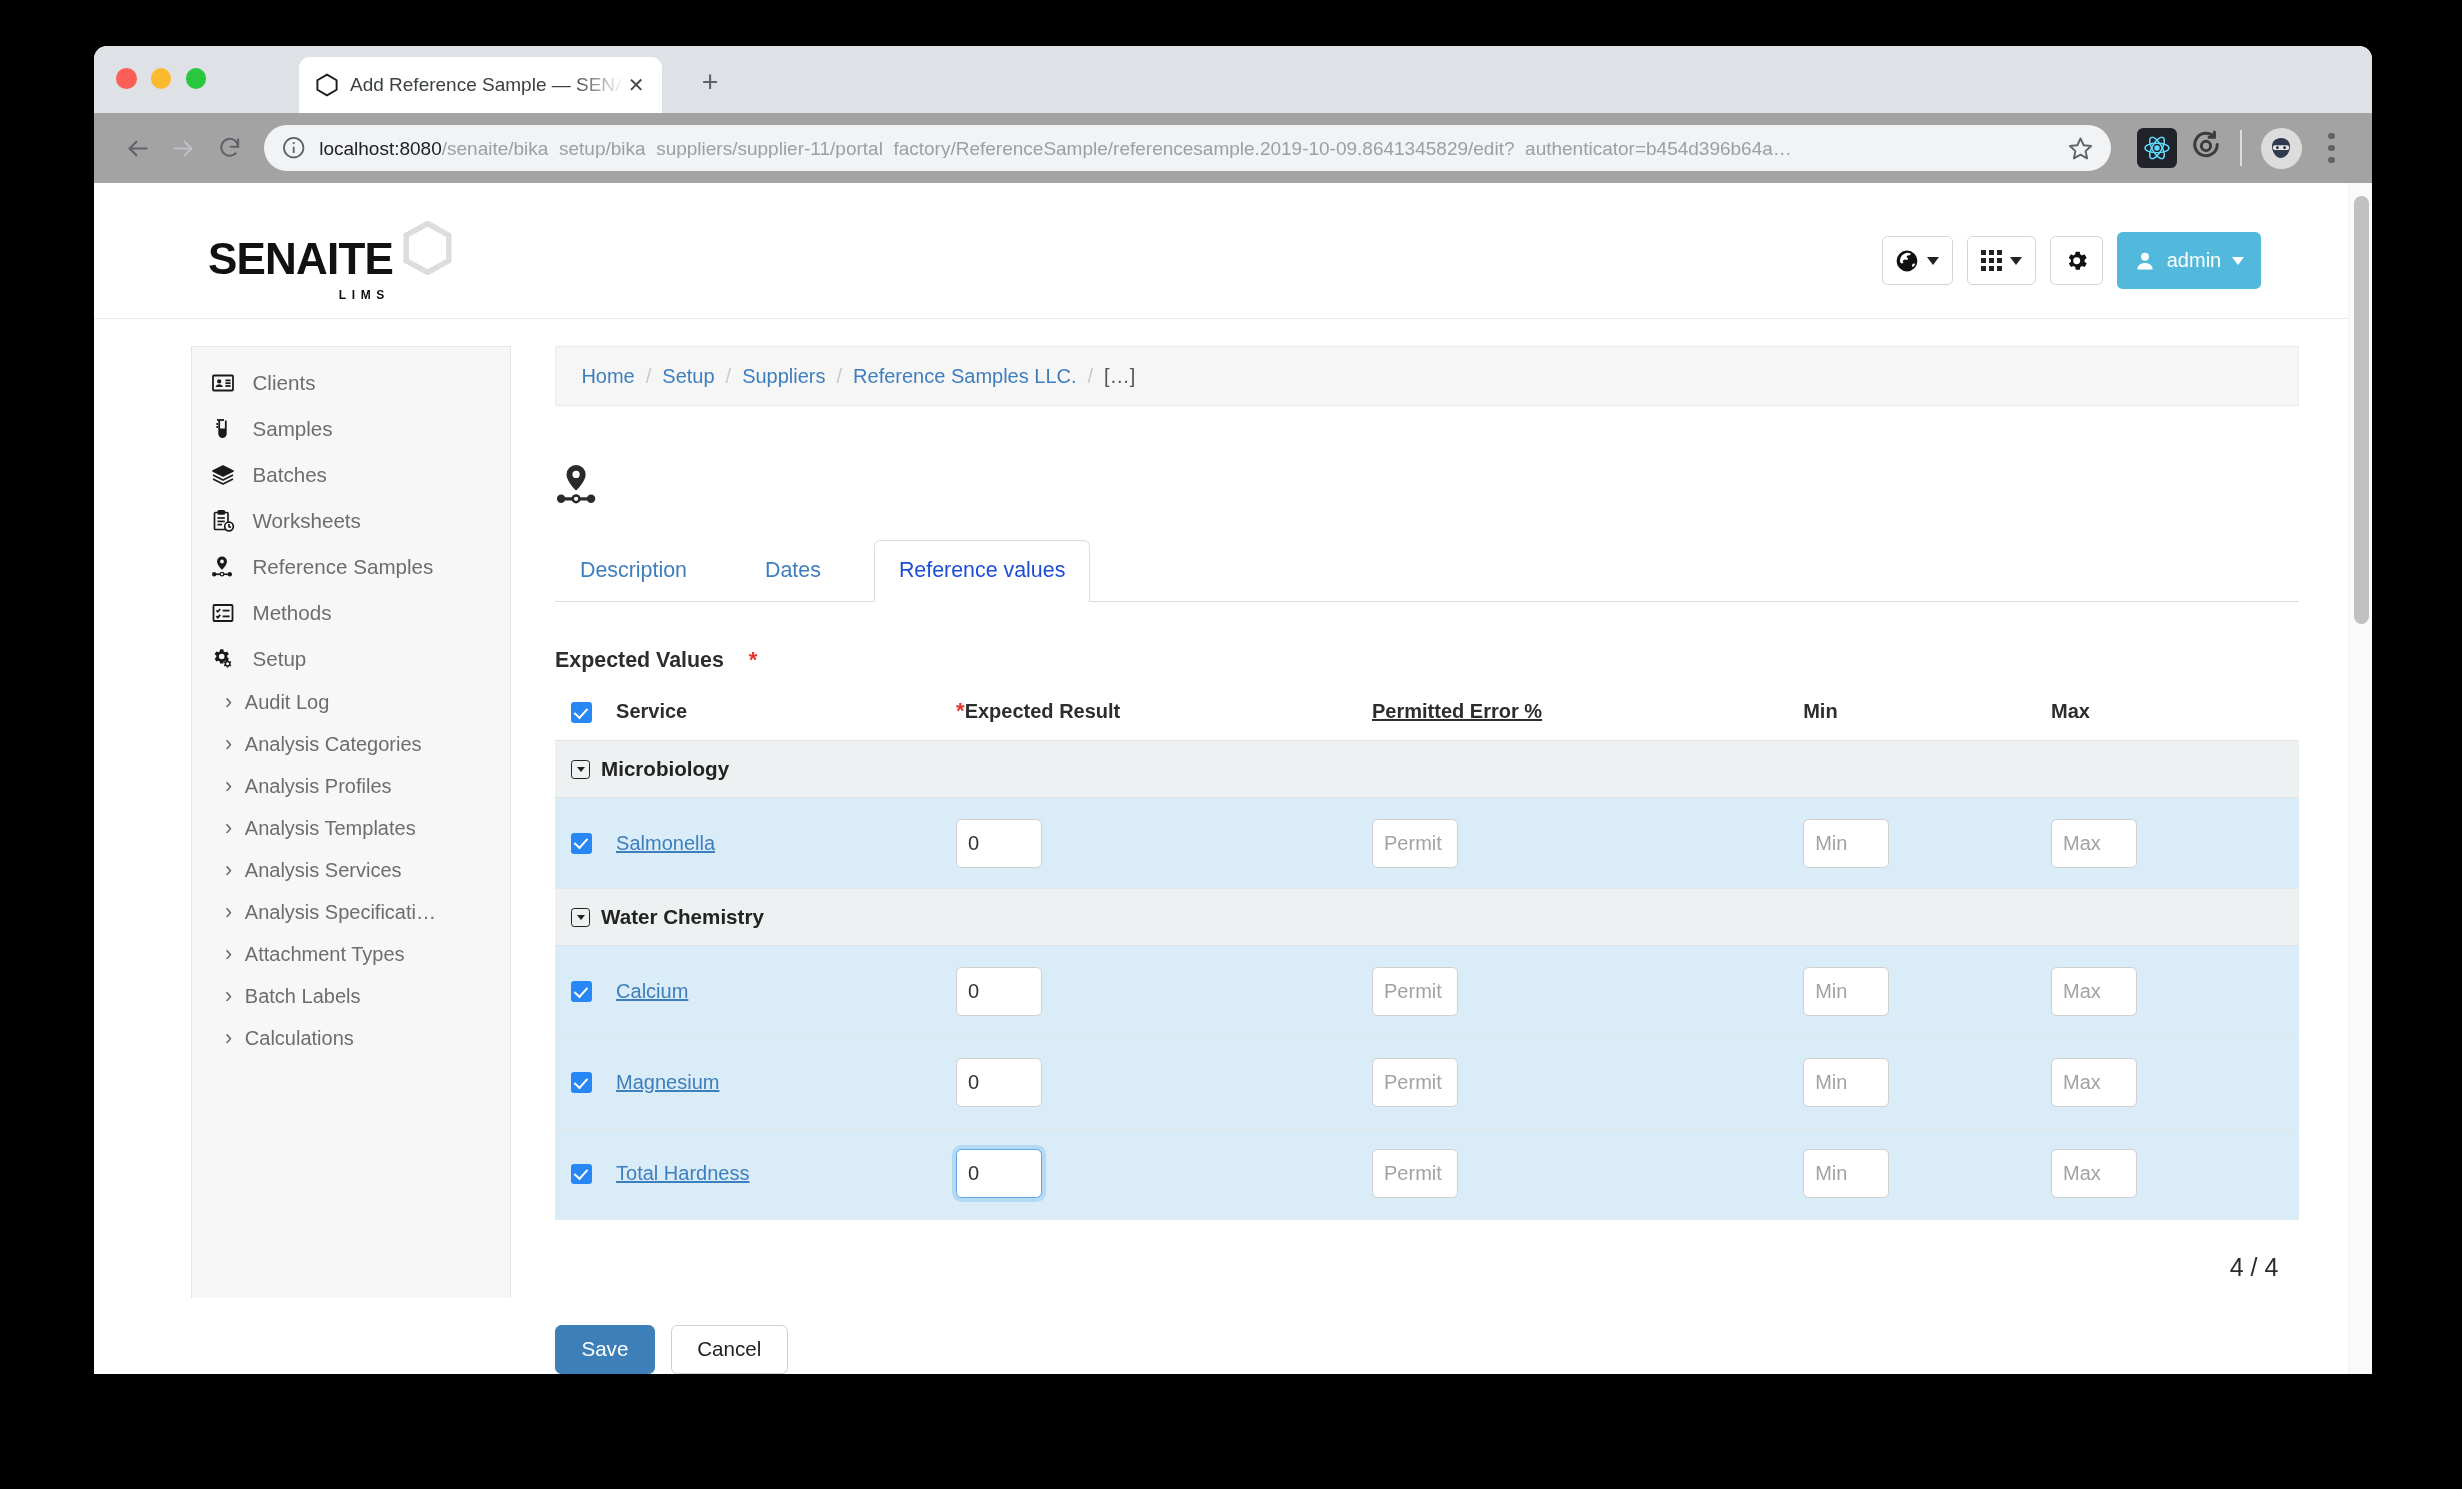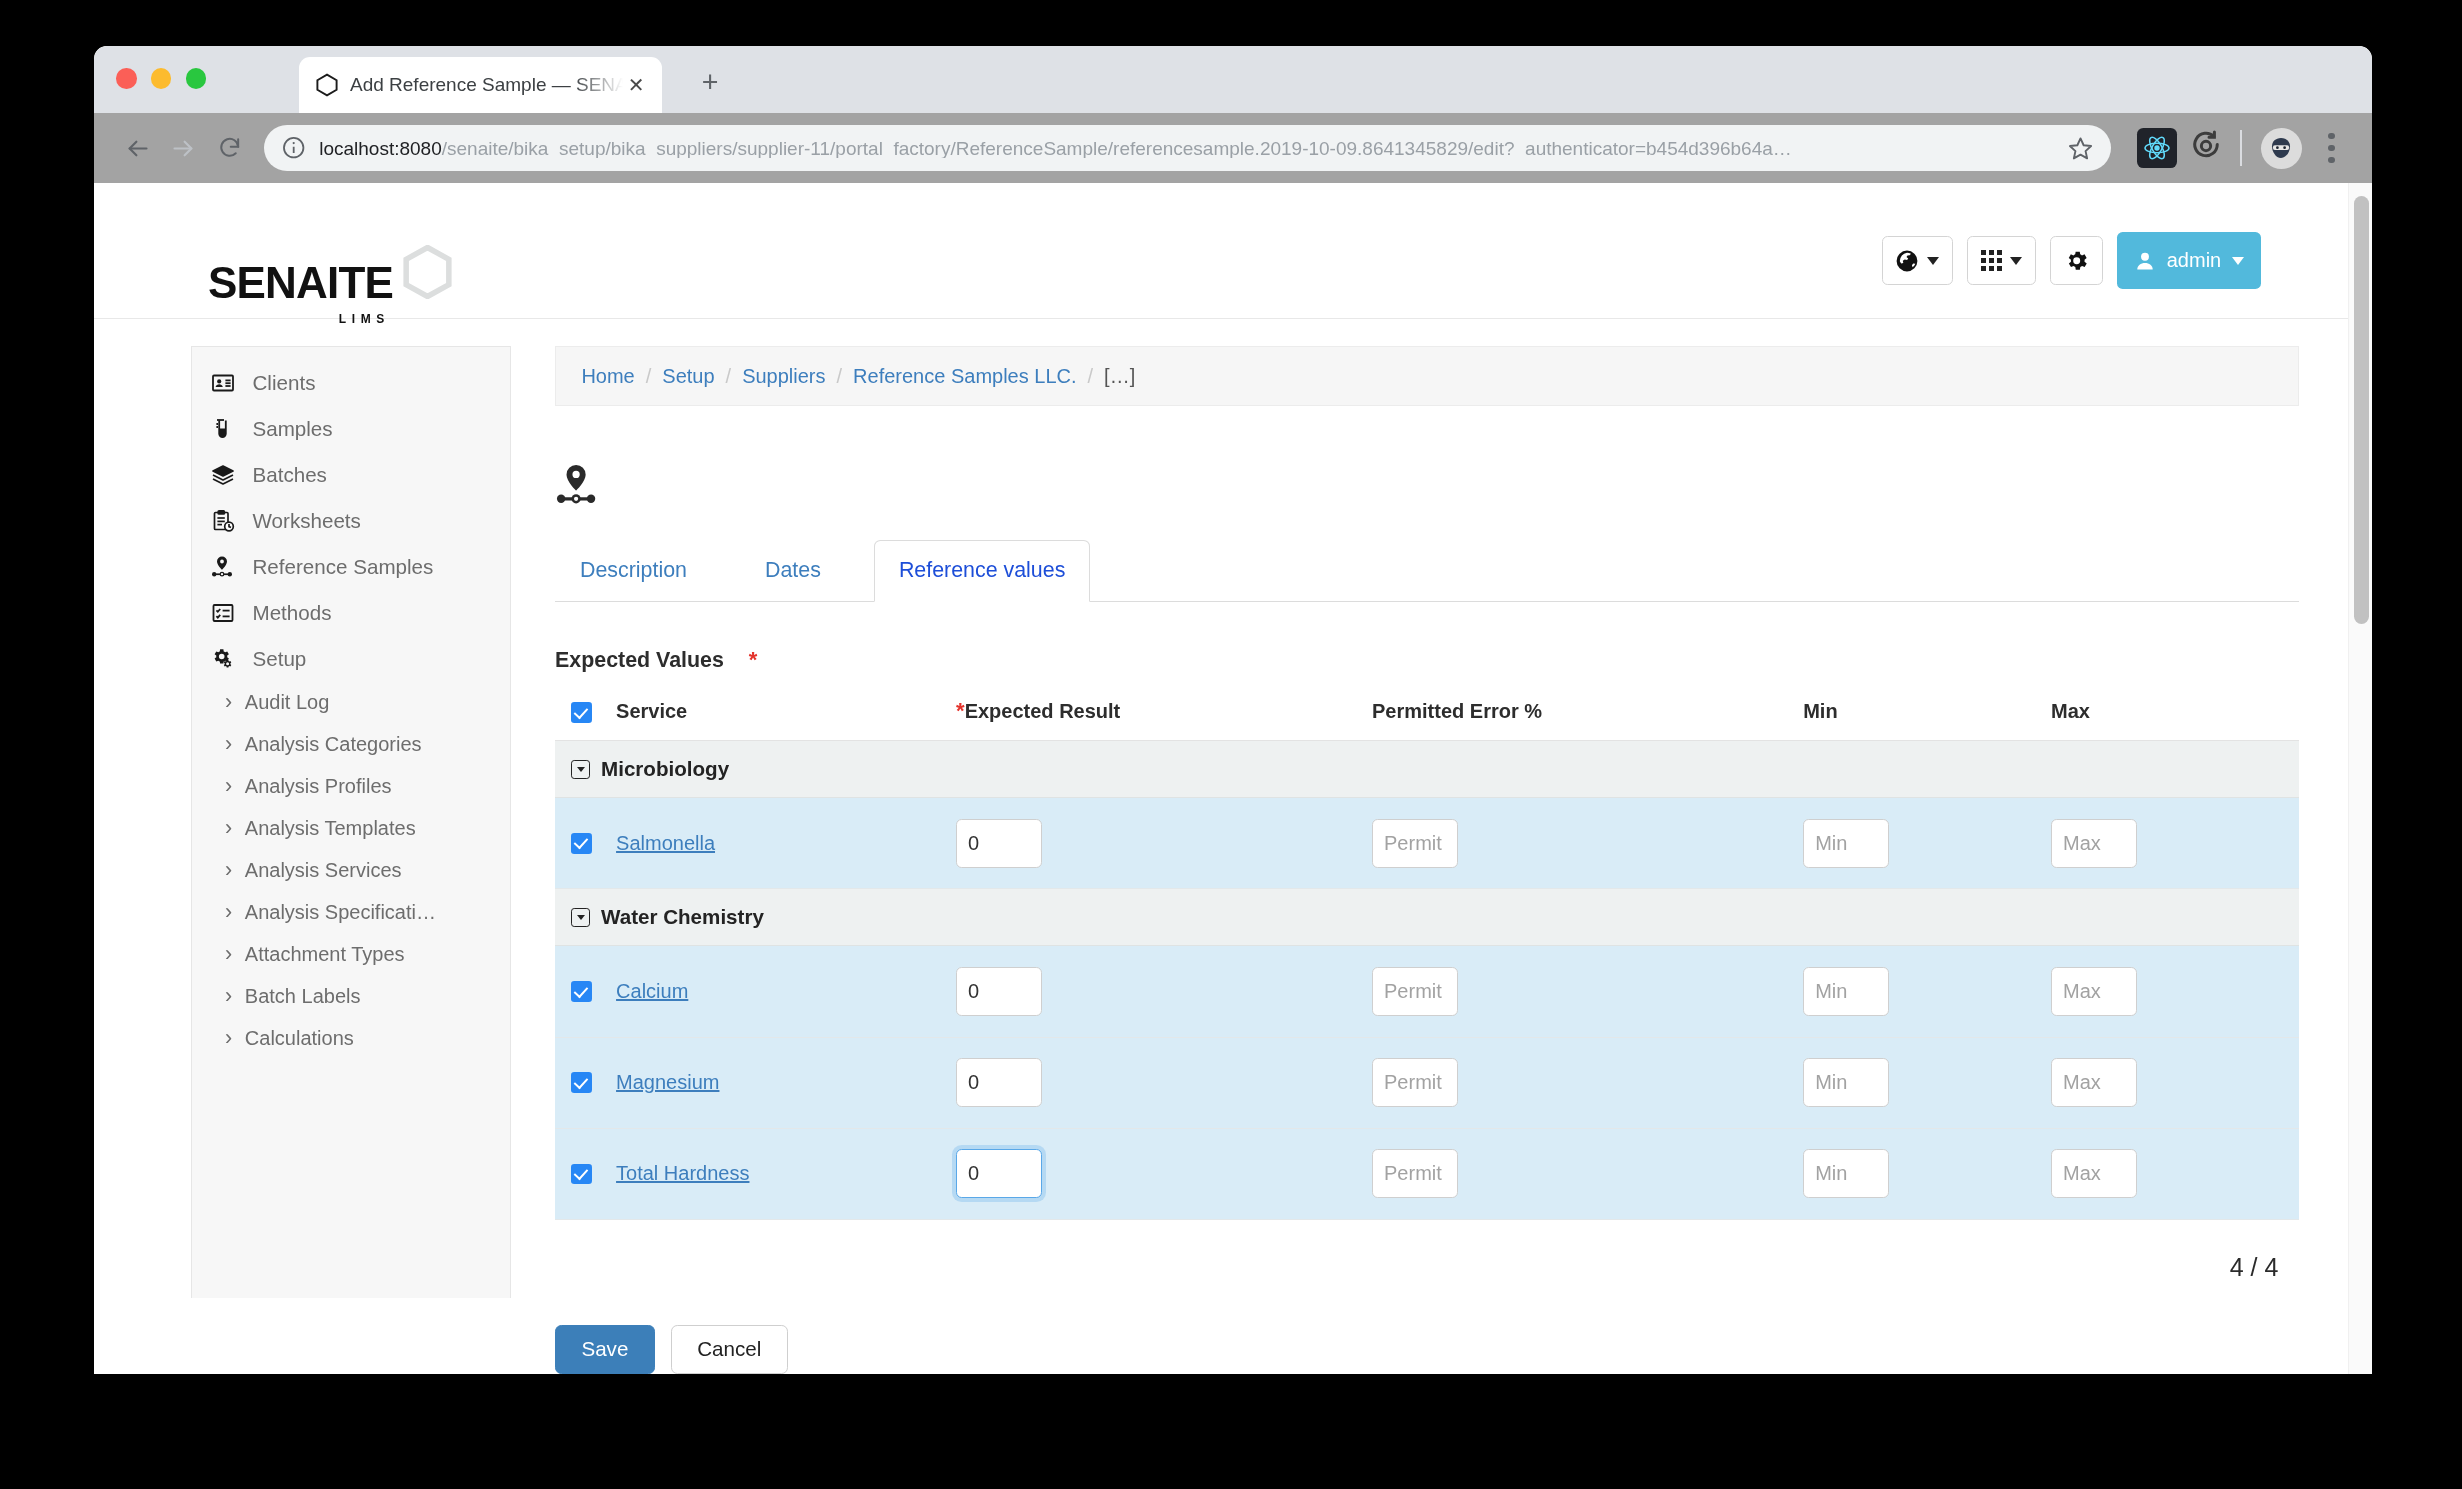--- a/index.html
+++ b/index.html
@@ -154,21 +154,21 @@
 
   
   #senaite-header {
     position: relative;
     height: 136px;
     border-bottom: 0.8px solid #e8e8e8;
     background: #fff;
   }
   #senaite-logo {
     position: absolute;
-    left: 114px; top: 62px;
+    left: 114px; top: 38px;
     display: flex; align-items: flex-end;
   }
   .logo-text-wrap { position: relative; }
   .logo-word {
     font-family: "Liberation Sans", sans-serif;
     font-size: 44px; font-weight: 700;
     letter-spacing: -0.8px;
     color: #111;
     line-height: 0.95;
   }
@@ -333,21 +333,21 @@
     font-weight: 700;
     color: #2d2d2d;
     padding: 0 0 17.5px 0;
     font-size: 20px;
     border-bottom: 1.6px solid #e3e3e3;
     vertical-align: bottom;
   }
   #values-table th.c-check { width: 62px; padding-left: 16px; }
   #values-table th.c-service { width: 349px; }
   #values-table th.c-expected { width: 428px; }
-  #values-table th.c-permit { width: 444px; }
+  #values-table th.c-permit { width: 444px; text-decoration: underline; }
   #values-table th.c-min { width: 254px; }
   #values-table th.c-max { width: 254px; }
 
   tr.category-row td {
     background: #eef1f1;
     padding: 16px 16px;
     border-bottom: 0.8px solid #dfe3e3;
   }
   .category-title {
     display: flex; align-items: center; gap: 11px;

